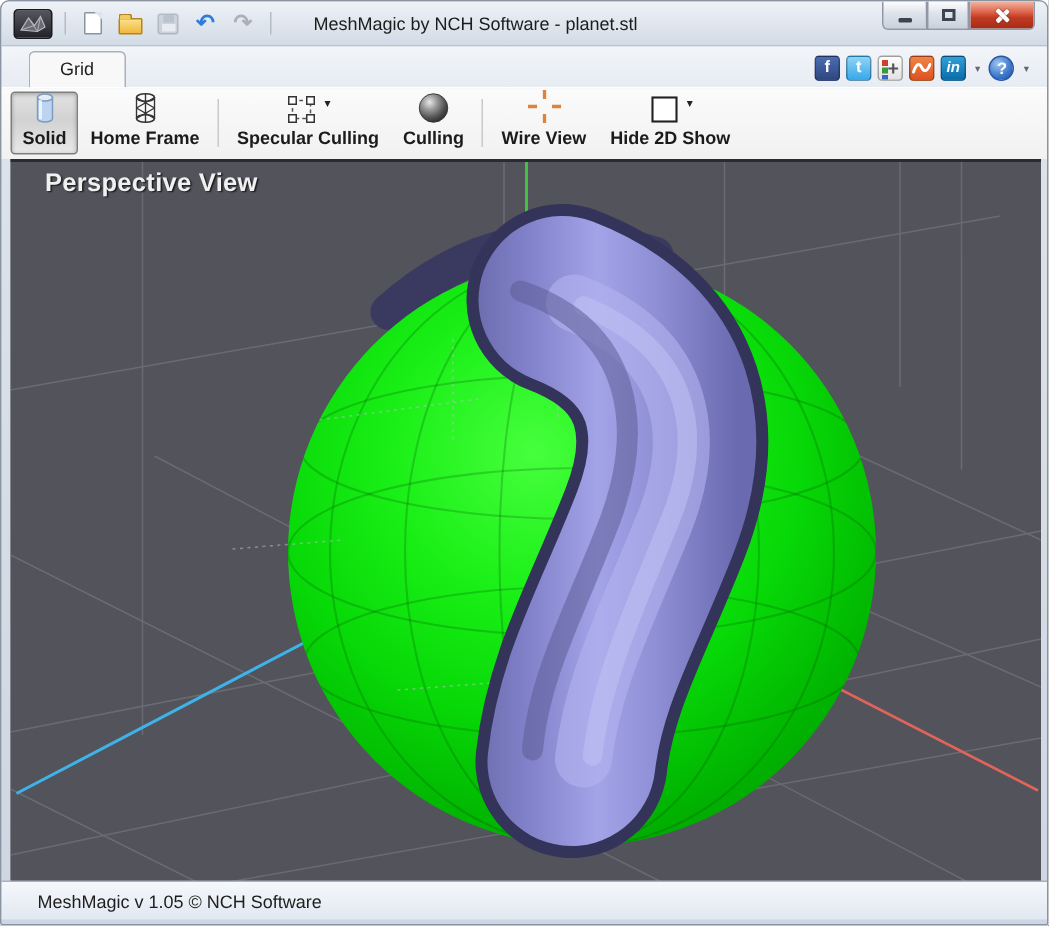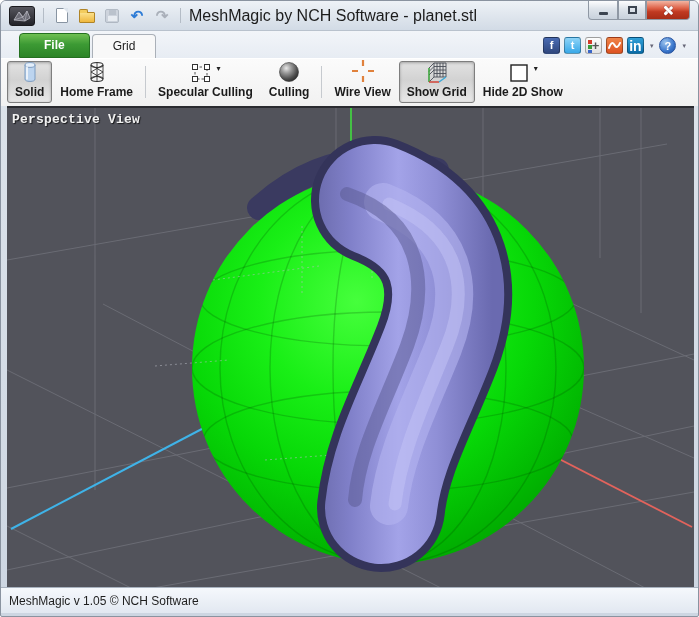--- a/index.html
+++ b/index.html
@@ -26,21 +26,21 @@
              border-width:0 5px 5px 0; border-color:transparent #dde4ec transparent transparent; }
   .folder { width:16px; height:11px; background:linear-gradient(#fbe08a,#efb83e);
             border:1px solid #b08426; border-radius:1px; position:relative; margin-top:4px; }
   .folder::before { content:""; position:absolute; left:-1px; top:-4px; width:7px; height:3px;
             background:#f3cc5e; border:1px solid #b08426; border-bottom:none;
             border-radius:2px 2px 0 0; }
   .floppy { width:14px; height:14px; background:#c3c9d3; border:1px solid #99a2ae;
             border-radius:2px; position:relative; opacity:.65; }
   .floppy::before { content:""; position:absolute; left:3px; top:0; width:7px; height:5px; background:#a6aeba; }
   .floppy::after  { content:""; position:absolute; left:2px; bottom:1px; width:9px; height:5px; background:#eef1f5; }
-  .title-text { font-size:16px; color:#1c1c1c; margin-left:0; white-space:nowrap; }
+  .title-text { font-size:12px; color:#1c1c1c; margin-left:20px; white-space:nowrap; }
 
   .win-controls { position:absolute; top:0; right:8px; display:flex; }
   .win-btn { height:19px; border:1px solid #8f98a4; border-top:none;
              display:flex; align-items:center; justify-content:center; }
   .win-min { width:30px; border-radius:0 0 0 4px;
              background:linear-gradient(#fdfdfe,#dde3ea 45%,#c8d1dc); }
   .win-max { width:28px; background:linear-gradient(#fdfdfe,#dde3ea 45%,#c8d1dc); }
   .win-close { width:44px; border-radius:0 0 4px 0;
              background:linear-gradient(#f2b5a2,#de6248 40%,#c03a22 60%,#a82c16); }
   .min-glyph { width:9px; height:3px; background:#3c4450; border-radius:1px; margin-top:6px; }
@@ -69,21 +69,21 @@
          justify-content:center; color:#fff; font-size:11px; font-weight:bold;
          border:1px solid rgba(0,0,0,.3); line-height:1; }
   .soc-fb { background:linear-gradient(#4a6cb3,#2f477e); }
   .soc-tw { background:linear-gradient(#8ed4f8,#38a8e8); }
   .soc-gp { background:linear-gradient(#fdfdfd,#e2e2e2); color:#555; position:relative; }
   .soc-gp .gp-r { position:absolute; left:2px; top:2px;  width:4px; height:4px; background:#d33c2a; }
   .soc-gp .gp-g { position:absolute; left:2px; top:7px;  width:4px; height:4px; background:#3a9a3a; }
   .soc-gp .gp-b { position:absolute; left:2px; top:12px; width:4px; height:3px; background:#3a66c8; }
   .soc-gp span  { margin-left:4px; font-size:13px; font-weight:bold; color:#555; }
   .soc-nch { background:linear-gradient(#f08448,#dd5222); }
-  .soc-li  { background:linear-gradient(#30a0d8,#0a6ca8); font-size:14px; }
+  .soc-li  { background:linear-gradient(#30a0d8,#0a6ca8); font-size:10px;font-style:italic; }
   .mini-arrow { font-size:7px; color:#667; margin:0 2px; }
   .help-btn { width:17px; height:17px; border-radius:50%;
               background:radial-gradient(circle at 35% 30%, #9cc4ee, #3b77cc 60%, #1c4fa0);
               border:1px solid #2a55a0; color:#fff; font-size:11px; font-weight:bold;
               display:flex; align-items:center; justify-content:center; }
 
   
   .ribbon { position:absolute; top:57px; left:0; right:0; height:48px;
             background:linear-gradient(#fbfbfb,#f1f1f1);
             border-top:1px solid #fff; display:flex; align-items:stretch;
@@ -95,28 +95,28 @@
           background:linear-gradient(#e2e2e2,#d2d2d2 45%,#e8e8e8);
           box-shadow:inset 0 1px 3px rgba(0,0,0,.28); }
   .iconrow { height:26px; display:flex; align-items:center; gap:4px; }
   .dd { font-size:8px; color:#222; align-self:flex-start; margin-top:2px; }
   .rsep { width:1px; background:#c6cacf; margin:5px 4px; }
   .rlabel { white-space:nowrap;font-weight:bold; }
 
   
   .viewport { position:absolute; top:105px; left:6px; width:687px; height:481px;
               background:#52535b; border-top:2px solid #2a2b30; }
-  .vp-label { position:absolute; left:5px; top:4px; font-size:13px; font-weight:bold;
-              color:#f0f0f0; text-shadow:1px 1px 1px rgba(0,0,0,.7); letter-spacing:.2px;font-family:Liberation Mono, monospace; }
+  .vp-label { position:absolute; left:23px; top:4px; font-size:17px; font-weight:bold;
+              color:#f0f0f0; text-shadow:1px 1px 1px rgba(0,0,0,.7); letter-spacing:.2px; }
 
   
   .statusbar { position:absolute; top:586px; left:0; right:0; height:26px;
                background:linear-gradient(#f5f8fc,#e2e8f1);
                border-top:1px solid #a8b2bf;
-               display:flex; align-items:center; padding-left:8px;
+               display:flex; align-items:center; padding-left:24px;
                font-size:12px; color:#1e1e1e; }
 </style>
 </head>
 <body>
 
 <div class="window">
 
   <div class="titlebar">
     <div class="app-icon">
       <svg width="20" height="14" viewBox="0 0 20 14">
@@ -150,21 +150,20 @@
       </div>
     <div class="win-btn win-max">
         <div class="max-glyph"></div>
       </div>
     <div class="win-btn win-close">
         <div class="x-glyph"></div>
       </div>
   </div>
 
   <div class="tabrow">
-    <div class="tab tab-file">File</div>
     <div class="tab tab-view">Grid</div>
     <div class="social-row">
       <div class="soc soc-fb">f</div>
       <div class="soc soc-tw">t</div>
       <div class="soc soc-gp">
         <i class="gp-r"></i>
           <i class="gp-g"></i>
           <i class="gp-b"></i>
         <span>+</span>
       </div>
@@ -246,35 +245,20 @@
           <line x1="13" y1="2" x2="13" y2="8"></line>
               <line x1="13" y1="18" x2="13" y2="24"></line>
           <line x1="2" y1="13" x2="8" y2="13"></line>
               <line x1="18" y1="13" x2="24" y2="13"></line>
         </g>
       </svg>
         </div>
       <div class="rlabel">Wire View</div>
     </div>
 
-    <div class="rbtn pressed">
-      <div class="iconrow">
-          <svg width="24" height="24" viewBox="0 0 24 24">
-        <g stroke="#4a4e58" stroke-width="0.9" fill="none">
-          <path d="M9 3 H21 V17 H9 Z"></path>
-          <path d="M12 3 V17 M15 3 V17 M18 3 V17 M9 6.5 H21 M9 10 H21 M9 13.5 H21"></path>
-          <path d="M9 3 L4 8 M9 17 L4 22 M9 6.5 L4 11.5 M9 10 L4 15"></path>
-        </g>
-        <path d="M4 8 L4 22" stroke="#2aa02a" stroke-width="1.4"></path>
-        <path d="M4 22 L14 22" stroke="#d04438" stroke-width="1.4"></path>
-        <path d="M14 22 L21 17" stroke="#3aa8d8" stroke-width="1.4"></path>
-      </svg>
-        </div>
-      <div class="rlabel">Show Grid</div>
-    </div>
 
     <div class="rbtn">
       <div class="iconrow">
         <svg width="22" height="22" viewBox="0 0 22 22">
           <rect x="3" y="3" width="16" height="16" fill="#fff" stroke="#222" stroke-width="1.4"></rect>
         </svg>
         <span class="dd">▾</span>
       </div>
       <div class="rlabel">Hide 2D Show</div>
     </div>

